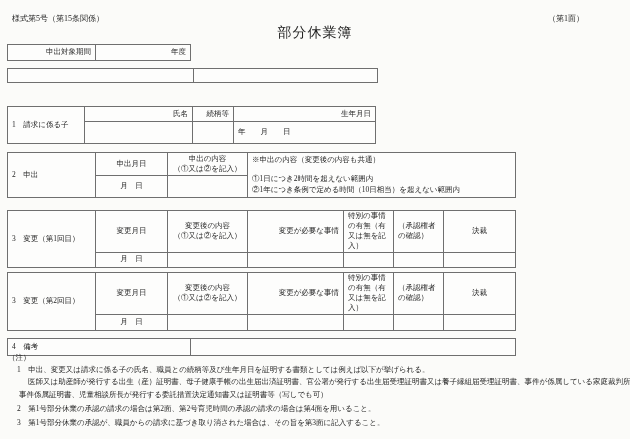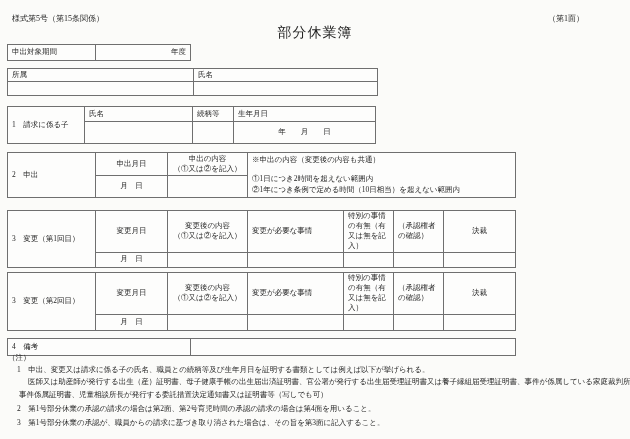--- a/index.html
+++ b/index.html
@@ -15,28 +15,28 @@
   table.f {
     position:absolute; border-collapse:collapse; table-layout:fixed;
     background:#fdfdfc;
   }
   table.f td {
     border:1px solid #6f6f6f; font-size:7.5px; line-height:1.35;
     padding:0 4px; vertical-align:middle; overflow:hidden; color:#1f1f1f;
   }
   td.c { text-align:center; }
   td.lbl { text-align:left; padding-left:7px; }
-  td.hl { text-align:left; padding-left:4px;font-family:Liberation Serif, serif; }
+  td.hl { text-align:right; padding-left:4px;font-family:Liberation Serif, serif; }
   .two-line span { display:block; }
   td.notecell { vertical-align:top; padding:3px 4px; }
   .notecell .nh { margin-bottom:9px; }
   .notecell .no { margin-top:1px; }
   td.wrapcell { font-size:7px; line-height:1.45; vertical-align:top;
     padding:2px 3px; word-break:break-all; white-space:normal; }
-  .birth { padding-left:32px;text-align:center; }
+  .birth { padding-left:32px; }
   .note-line { position:absolute; font-size:7.5px; white-space:nowrap; }
   .yearcell { text-align:right; padding-right:12px; }
 </style>
 </head>
 <body>
 
 <div class="page">
 
   <div class="abs meta" style="left:12px;top:13px;">様式第5号（第15条関係）</div>
   <div class="abs meta" style="left:548px;top:13px;">（第1面）</div>
@@ -54,24 +54,20 @@
     </tr>
   </tbody>
     </table>
 
   <table class="f" style="left:7px;top:68px;width:370px;">
     <colgroup>
         <col style="width:186px">
         <col style="width:184px">
       </colgroup>
     <tbody>
-        <tr style="height:13px;">
-      <td class="hl">所属</td>
-      <td class="hl">氏名</td>
-    </tr>
     <tr style="height:14px;">
       <td></td>
       <td></td>
     </tr>
   </tbody>
     </table>
 
   <table class="f" style="left:7px;top:106px;width:368px;">
     <colgroup>
         <col style="width:77px">

